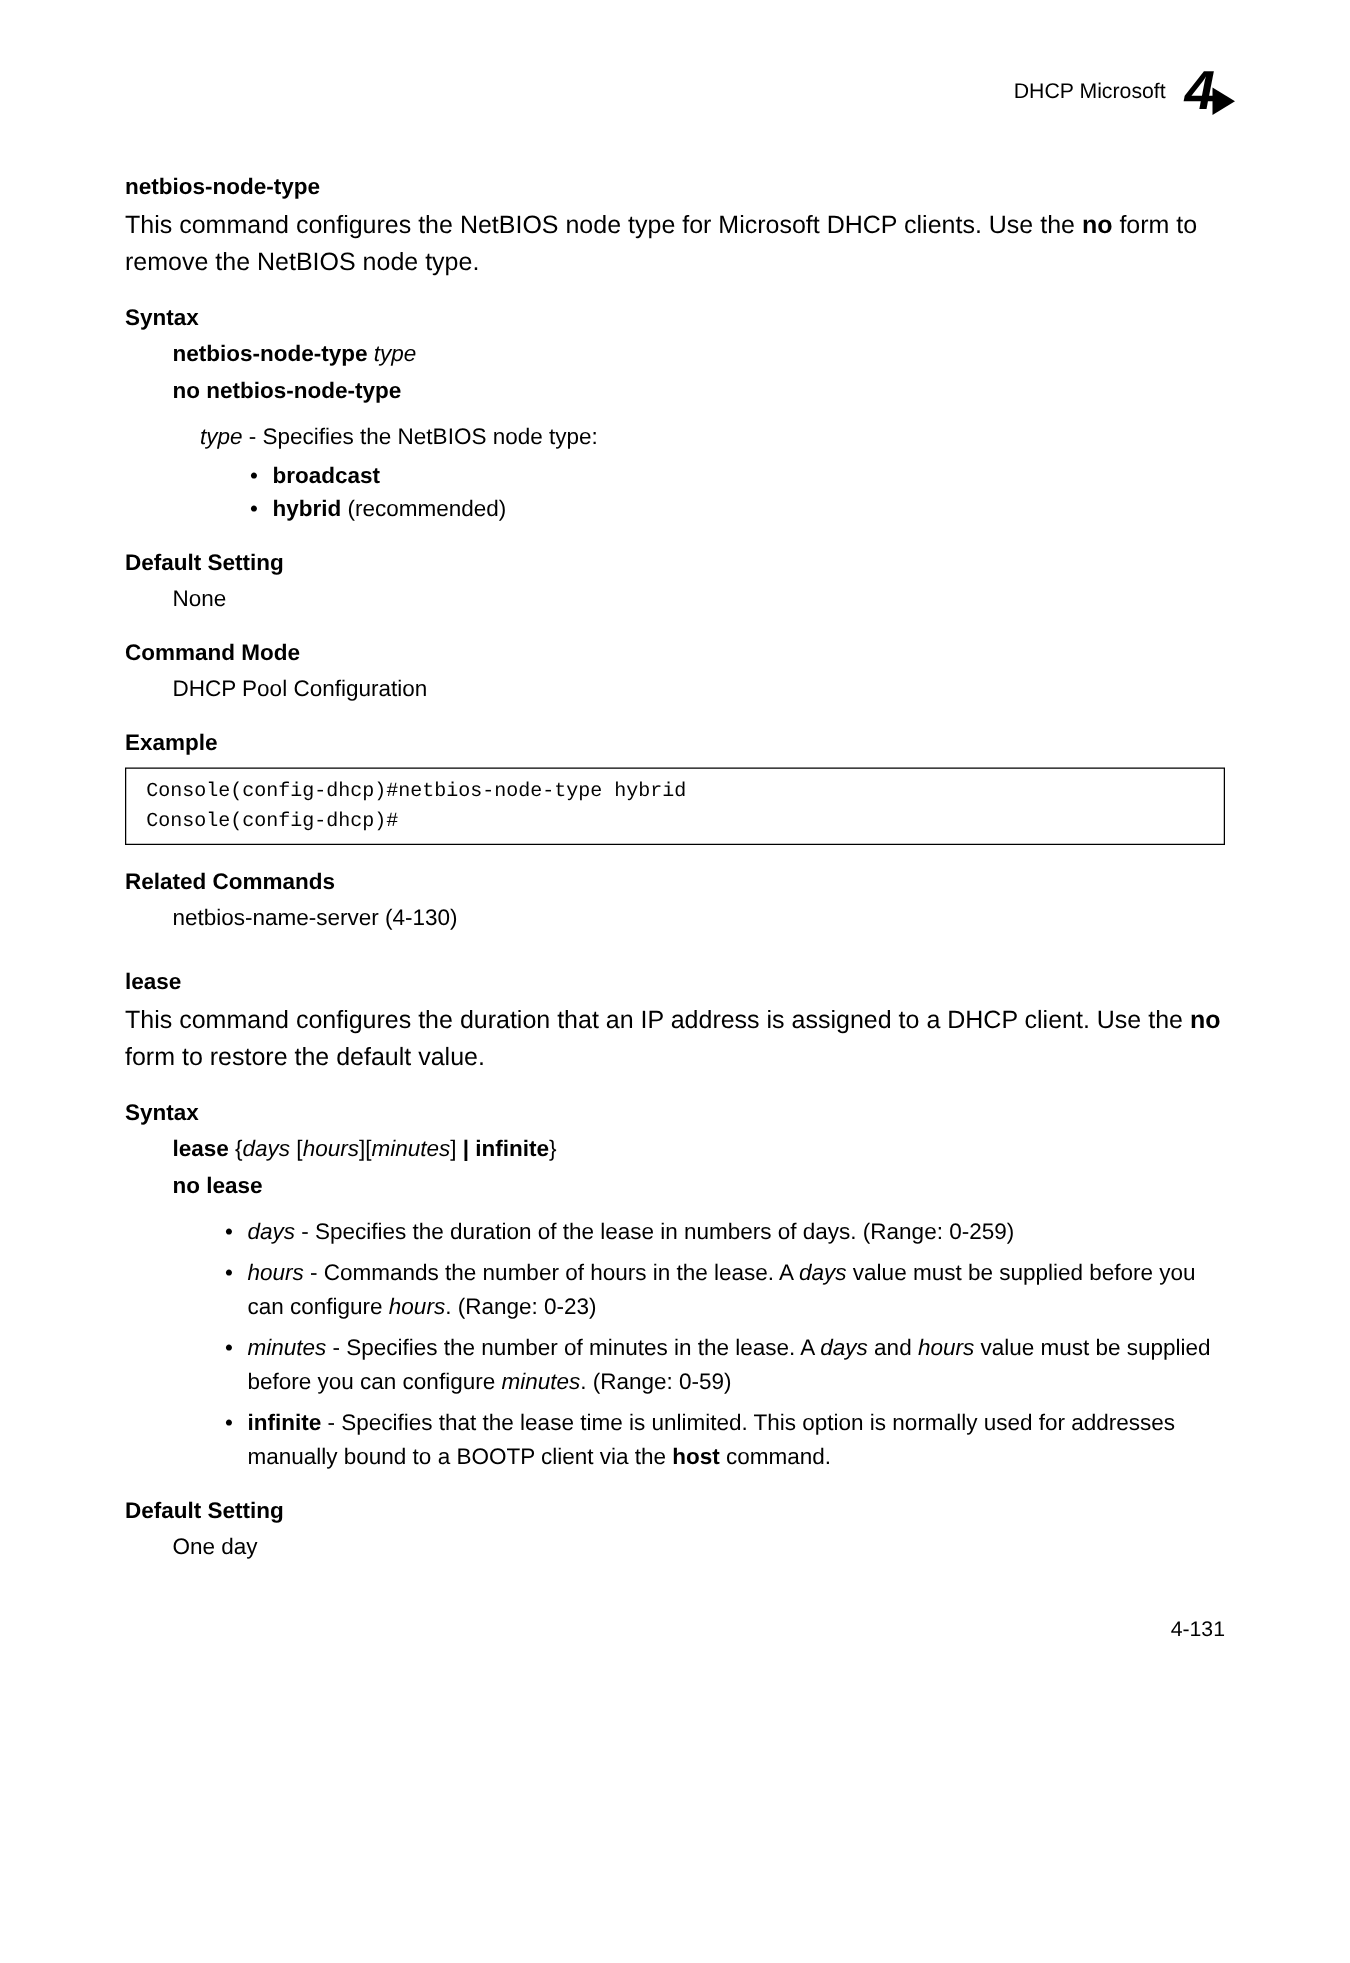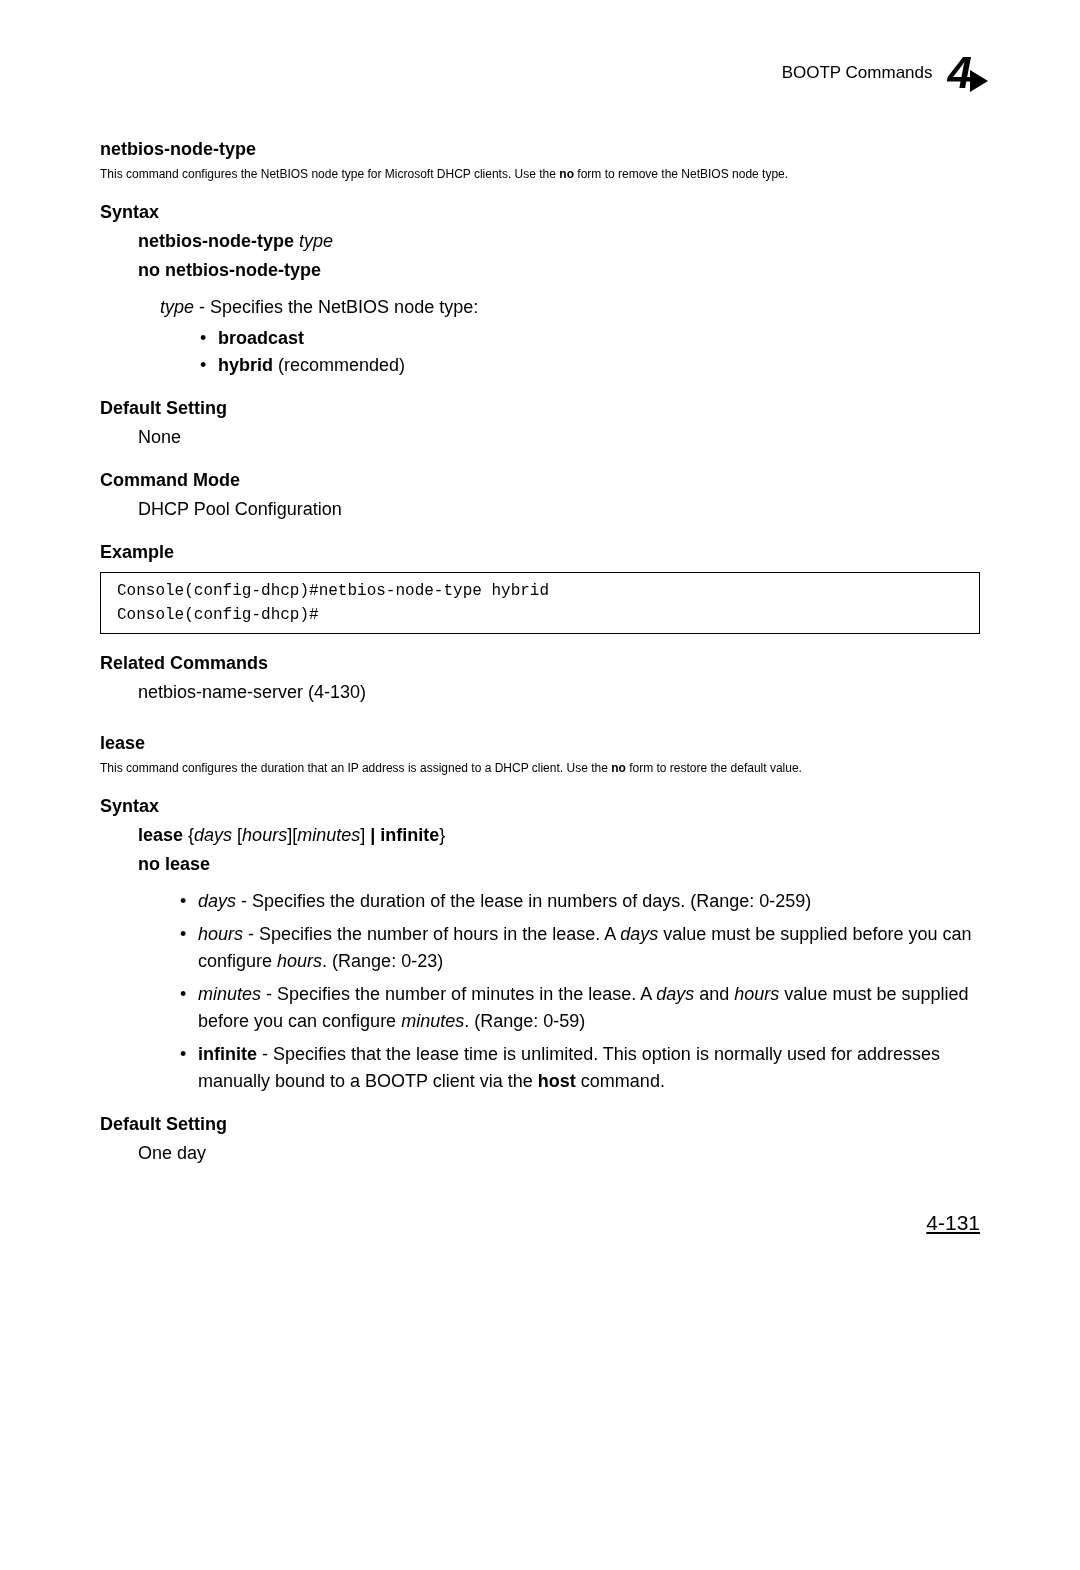--- a/index.html
+++ b/index.html
@@ -45,21 +45,21 @@
       border-top: 11px solid transparent;
       border-bottom: 11px solid transparent;
     }
     .section-title {
       font-weight: bold;
       font-size: 18px;
       margin-top: 16px;
       margin-bottom: 2px;
     }
     .body-text {
-      font-size: 12px;
+      font-size: 20px;
       margin-bottom: 12px;
     }
     .indent1 {
       margin-left: 38px;
     }
     .indent2 {
       margin-left: 60px;
     }
     .bold {
       font-weight: bold;
@@ -100,32 +100,31 @@
       border: 1px solid #000;
       padding: 6px 16px;
       font-family: "Courier New", monospace;
       font-size: 16px;
       margin: 6px 0 12px 0;
       white-space: pre;
     }
     .page-num {
       text-align: right;
       margin-top: 40px;
-      font-size: 21px;
-      text-decoration: underline;
+      font-size: 17px;
     }
     .syntax-line {
       margin-bottom: 2px;
     }
   </style>
 </head>
 <body>
 
 <div class="header">
-  <span class="header-text">BOOTP Commands</span>
+  <span class="header-text">DHCP Microsoft</span>
   <span class="chapter-num">4</span>
 </div>
 
 <div class="section-title">netbios-node-type</div>
 <p class="body-text">
   <span>This command configures the NetBIOS node type for Microsoft DHCP clients. Use the </span><span class="bold">no</span><span> form to remove the NetBIOS node type.</span>
 </p>
 
 <div class="section-title">Syntax</div>
 <div class="indent1 syntax-line">
@@ -164,21 +163,21 @@
 <div class="indent1 syntax-line">
   <span class="bold">lease</span><span> {</span><span class="italic">days</span><span> [</span><span class="italic">hours</span><span>][</span><span class="italic">minutes</span><span>] </span><span class="bold">| </span><span class="bold">infinite</span><span>}</span>
 </div>
 <div class="indent1 bold" style="margin-bottom:10px;">no lease</div>
 
 <ul class="param-list">
   <li>
     <span class="italic">days</span><span> - Specifies the duration of the lease in numbers of days. (Range: 0-259)</span>
   </li>
   <li>
-    <span class="italic">hours</span><span> - Specifies the number of hours in the lease. A </span><span class="italic">days</span><span> value must be supplied before you can configure </span><span class="italic">hours</span><span>. (Range: 0-23)</span>
+    <span class="italic">hours</span><span> - Commands the number of hours in the lease. A </span><span class="italic">days</span><span> value must be supplied before you can configure </span><span class="italic">hours</span><span>. (Range: 0-23)</span>
   </li>
   <li>
     <span class="italic">minutes</span><span> - Specifies the number of minutes in the lease. A </span><span class="italic">days</span><span> and </span><span class="italic">hours</span><span> value must be supplied before you can configure </span><span class="italic">minutes</span><span>. (Range: 0-59)</span>
   </li>
   <li>
     <span class="bold">infinite</span><span> - Specifies that the lease time is unlimited. This option is normally used for addresses manually bound to a BOOTP client via the </span><span class="bold">host</span><span> command.</span>
   </li>
 </ul>
 
 <div class="section-title">Default Setting</div>

